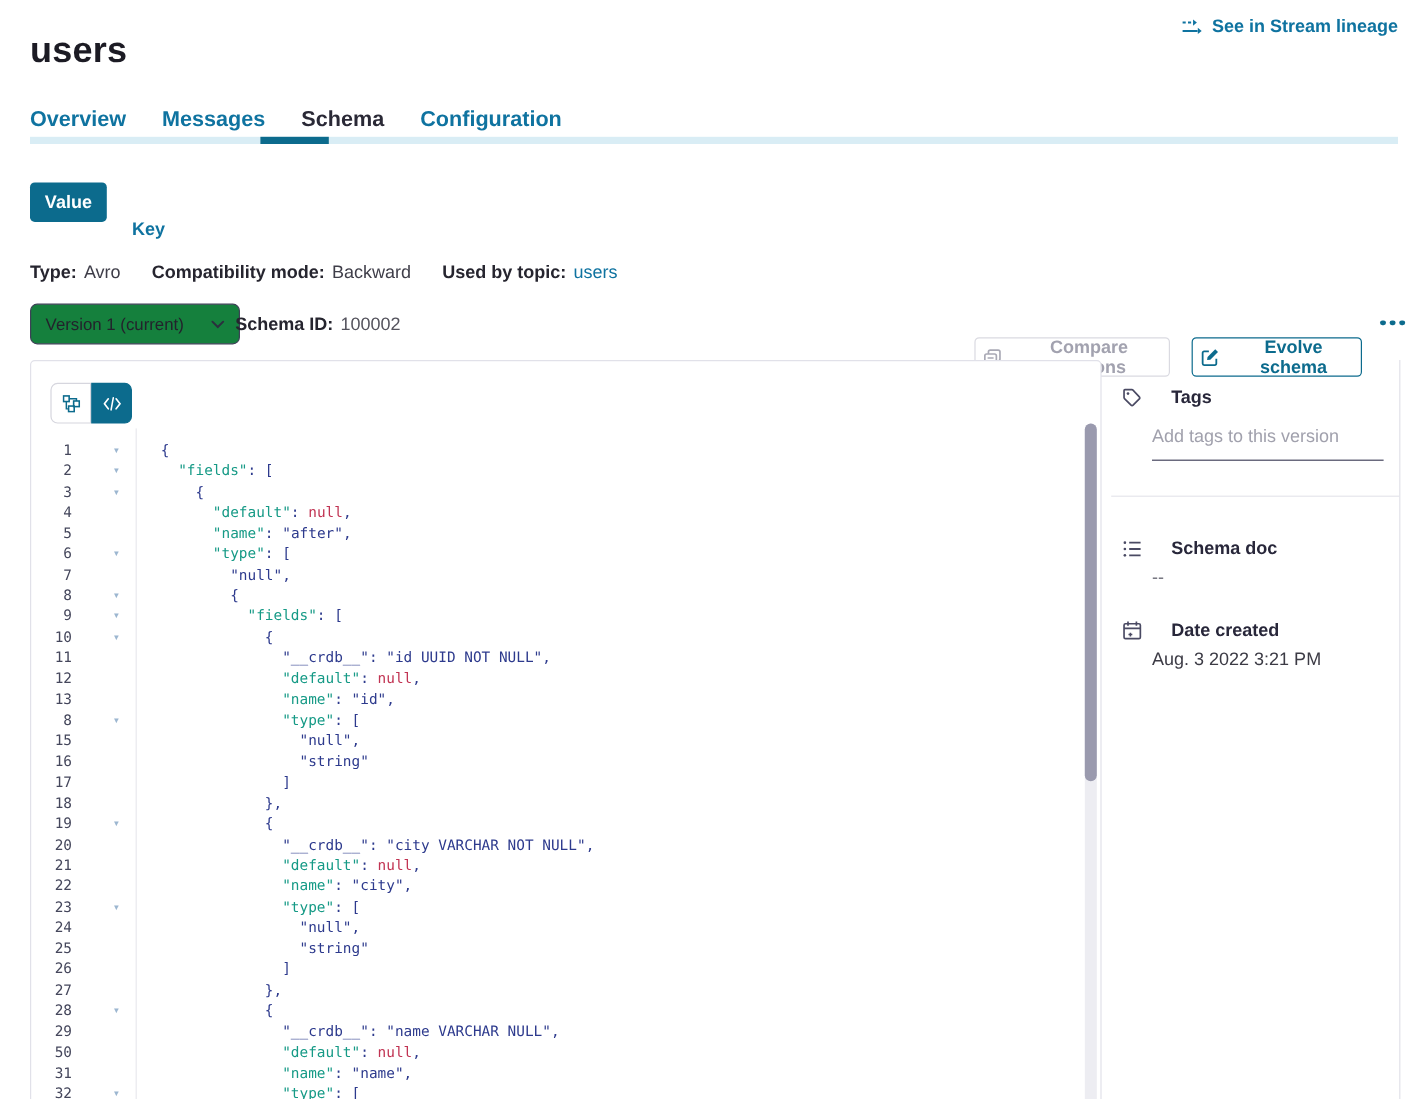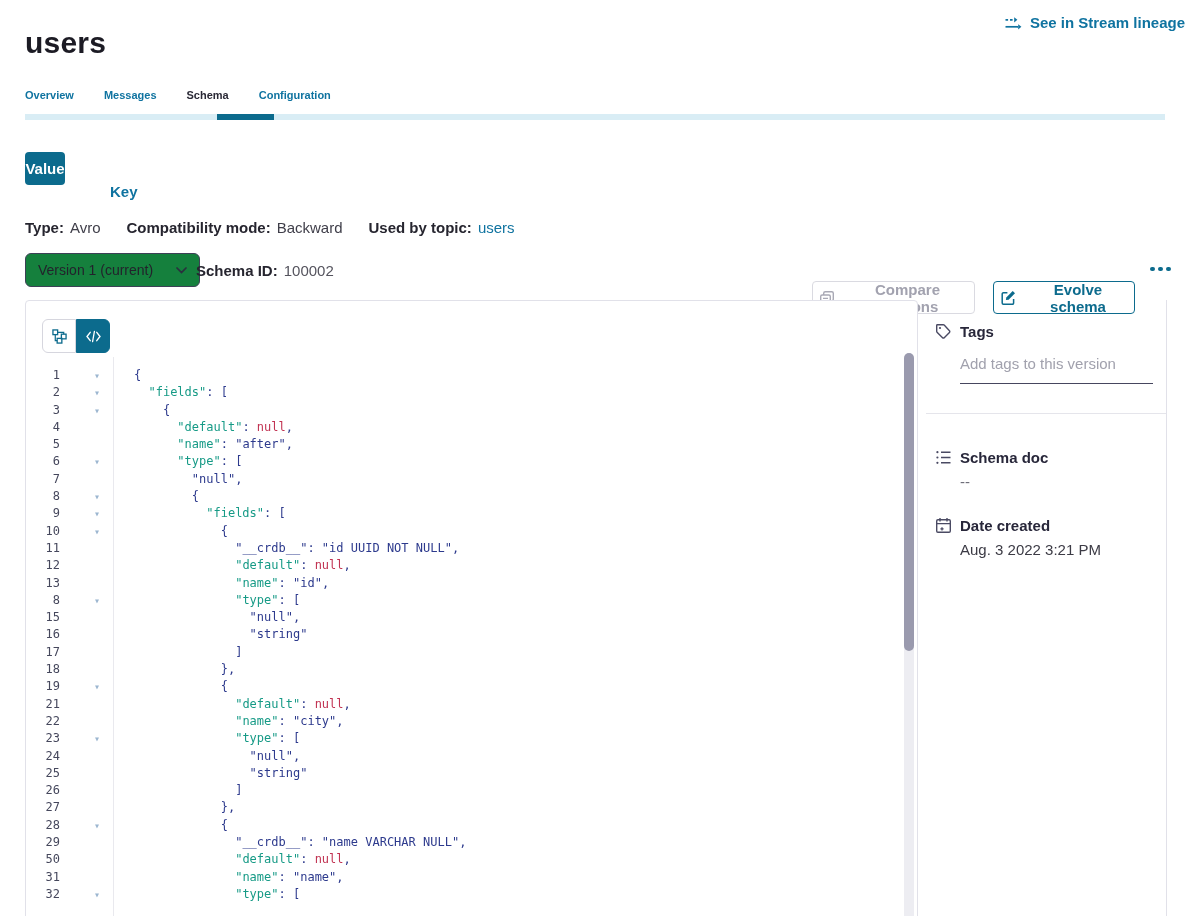--- a/index.html
+++ b/index.html
@@ -2,32 +2,32 @@
 <html><head>
 <meta charset="utf-8">
 <style>
   html,body{margin:0;padding:0;background:#fff;}
   #app{position:relative;width:1189px;height:916px;overflow:hidden;background:#fff;
        font-family:"Liberation Sans",sans-serif;color:#26252f;}
   .abs{position:absolute;}
 
   
   .page-title{left:25px;top:6px;font-size:30px;font-weight:800;color:#1c1b24;letter-spacing:.2px;}
-  .lineage-link{right:4px;top:14px;display:flex;align-items:flex-end;gap:7px;
+  .lineage-link{right:24px;top:14px;display:flex;align-items:center;gap:7px;
       color:#0f73a0;font-size:15px;font-weight:700;cursor:pointer;}
 
   
-  .tabs{left:25px;top:89px;display:flex;gap:30px;font-size:11px;font-weight:600;}
+  .tabs{left:25px;top:89px;display:flex;gap:30px;font-size:18px;font-weight:600;}
   .tab{color:#0f73a0;cursor:pointer;}
   .tab.active{color:#2a2936;}
   .tab-track{left:25px;top:114px;width:1140px;height:6px;background:#d9edf5;}
   .tab-active-bar{left:217px;top:114px;width:57px;height:6px;background:#0c6b8d;}
 
   
-  .value-btn{left:25px;top:152px;width:40px;height:33px;background:#0c6b8d;color:#fff;
+  .value-btn{left:25px;top:152px;width:64px;height:33px;background:#0c6b8d;color:#fff;
       border:none;border-radius:4px;font-size:15px;font-weight:600;cursor:pointer;
       display:flex;align-items:center;justify-content:center;font-family:inherit;}
   .key-btn{left:104px;top:152px;height:33px;display:flex;align-items:center;background:none;border:none;
       color:#0f73a0;font-size:15px;font-weight:600;cursor:pointer;font-family:inherit;margin-top:23px;}
 
   
   .meta-row{left:25px;top:219px;display:flex;align-items:center;font-size:15px;}
   .meta-row .lbl{font-weight:700;color:#26252f;margin-right:6px;}
   .meta-row .val{color:#3f3e49;}
   .meta-row .gap{width:26px;}
@@ -63,21 +63,21 @@
   .fold{width:46px;text-align:right;padding-right:6px;box-sizing:border-box;color:#9cb6d0;
       font-size:10px;flex:none;cursor:pointer;}
   .code-text{white-space:pre;padding-left:28px;}
   .tk-p{color:#2d3a8d;} .tk-s{color:#2d3a8d;} .tk-k{color:#169a86;} .tk-n{color:#c13352;}
 
   .scroll-track{position:absolute;right:3px;top:52px;bottom:0;width:10px;background:#ededf2;border-radius:5px;}
   .scroll-thumb{position:absolute;right:3px;top:52px;width:10px;height:298px;background:#9a9aae;border-radius:5px;cursor:grab;}
 
   
   .sidebar{left:918px;top:300px;width:249px;height:690px;border-right:1px solid #e1e1e9;box-sizing:border-box;}
-  .sb-header{position:absolute;left:17px;display:flex;align-items:center;gap:8px;
+  .sb-header{position:absolute;left:17px;display:flex;align-items:center;gap:24px;
       color:#28273a;font-size:15px;font-weight:700;}
   .tags-header{top:23px;}
   .tags-input{position:absolute;left:42px;top:55px;width:193px;border:none;outline:none;
       border-bottom:1px solid #46465f;font-size:15px;color:#3f3e49;padding:0 0 11px 0;
       font-family:inherit;background:transparent;}
   .tags-input::placeholder{color:#a1a1ad;}
   .sb-divider{position:absolute;left:8px;right:0;top:113px;height:1px;background:#e5e5eb;}
   .doc-header{top:149px;}
   .doc-value{position:absolute;left:42px;top:173px;font-size:15px;color:#6e6e79;}
   .date-header{top:217px;}
@@ -280,20 +280,25 @@
           <span class="ln">18</span>
           <span class="fold"></span>
           <span class="code-text"><span class="tk-p">            },</span></span>
         </div>
         <div class="code-row">
           <span class="ln">19</span>
           <span class="fold">▾</span>
           <span class="code-text"><span class="tk-p">            {</span></span>
         </div>
         <div class="code-row">
+          <span class="ln">20</span>
+          <span class="fold"></span>
+          <span class="code-text"><span class="tk-p">              </span><span class="tk-s">"__crdb__"</span><span class="tk-p">: </span><span class="tk-s">"city VARCHAR NOT NULL"</span><span class="tk-p">,</span></span>
+        </div>
+        <div class="code-row">
           <span class="ln">21</span>
           <span class="fold"></span>
           <span class="code-text"><span class="tk-p">              </span><span class="tk-k">"default"</span><span class="tk-p">: </span><span class="tk-n">null</span><span class="tk-p">,</span></span>
         </div>
         <div class="code-row">
           <span class="ln">22</span>
           <span class="fold"></span>
           <span class="code-text"><span class="tk-p">              </span><span class="tk-k">"name"</span><span class="tk-p">: </span><span class="tk-s">"city"</span><span class="tk-p">,</span></span>
         </div>
         <div class="code-row">

